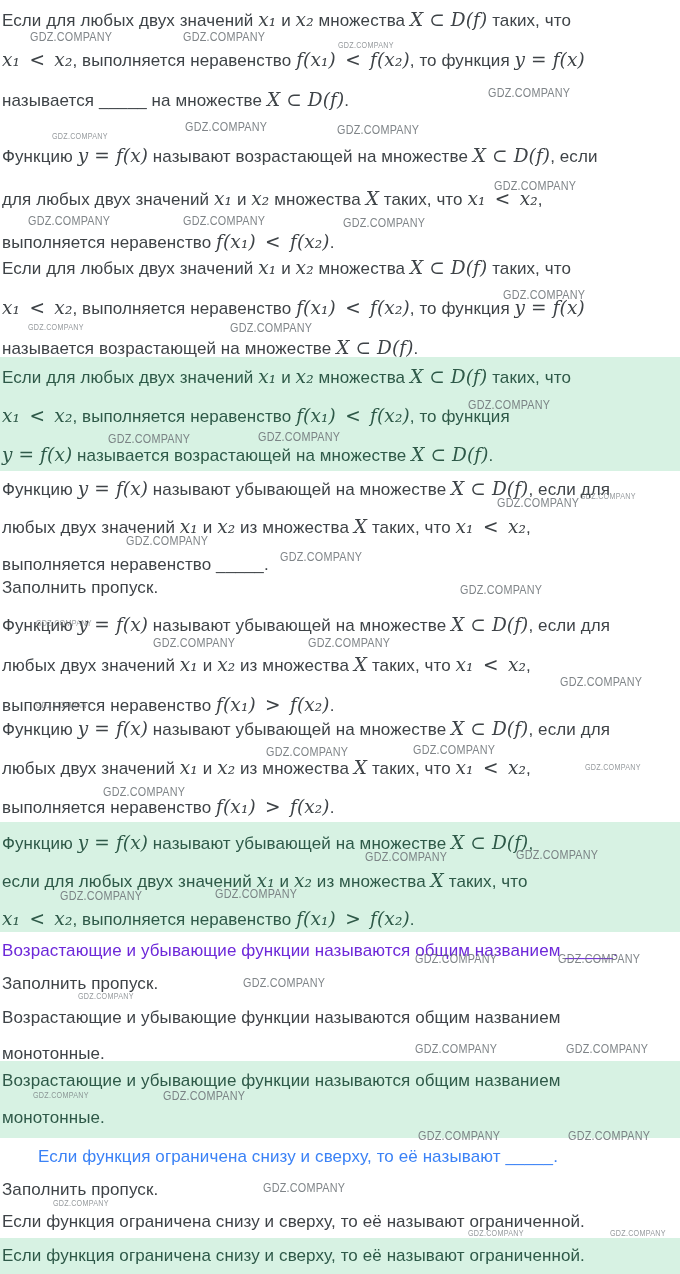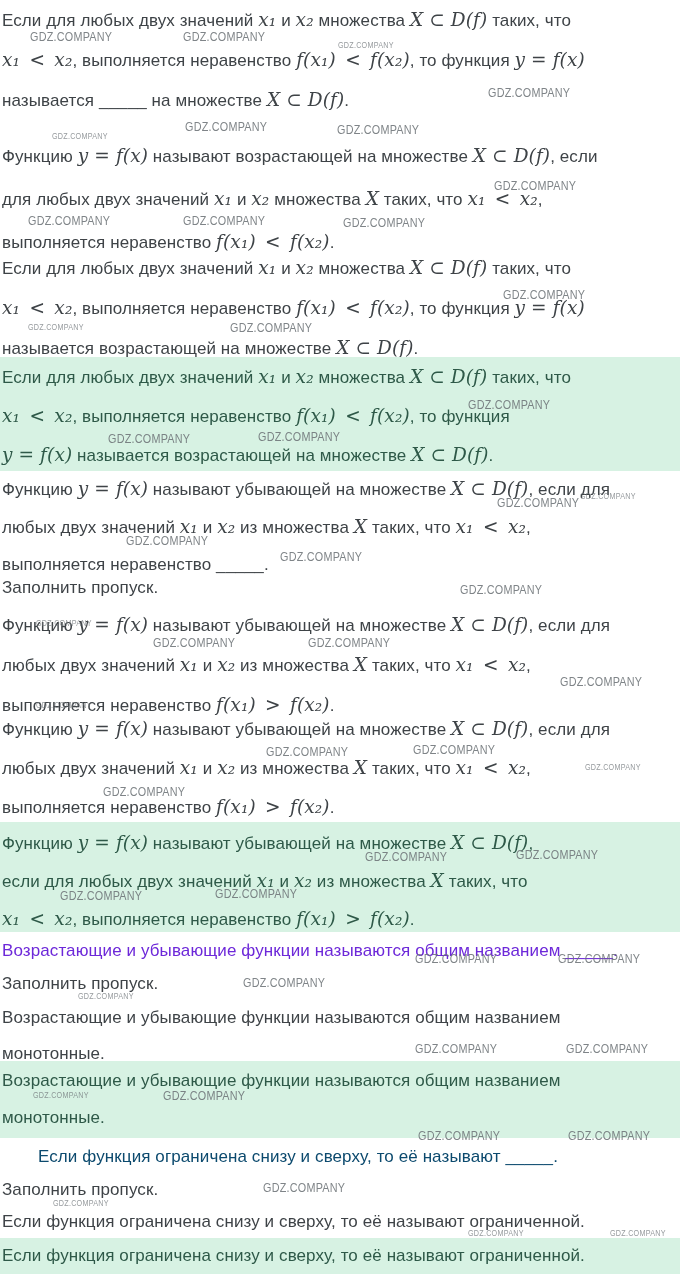--- a/index.html
+++ b/index.html
@@ -35,21 +35,21 @@
     <div class="para hl" style="top: 357px; line-height: 38px; height: 114px; padding-top: 1px; background: rgb(215, 242, 227); color: rgb(46, 89, 72);"><span>Если для любых двух значений </span><span class="math">x₁</span><span> и </span><span class="math">x₂</span><span> множества </span><span class="math">X ⊂ D(f)</span><span> таких, что</span><br><span class="math">x₁ &lt; x₂</span><span>, выполняется неравенство </span><span class="math">f(x₁) &lt; f(x₂)</span><span>, то функция</span><br><span class="math">y = f(x)</span><span> называется возрастающей на множестве </span><span class="math">X ⊂ D(f)</span><span>.</span></div>
     <div class="para" style="top: 470px; line-height: 37px; color: rgb(62, 67, 71);"><span>Функцию </span><span class="math">y = f(x)</span><span> называют убывающей на множестве </span><span class="math">X ⊂ D(f)</span><span>, если для</span><br><span>любых двух значений </span><span class="math">x₁</span><span> и </span><span class="math">x₂</span><span> из множества </span><span class="math">X</span><span> таких, что </span><span class="math">x₁ &lt; x₂</span><span>,</span><br><span>выполняется неравенство _____.</span></div>
     <div class="para" style="top: 576px; line-height: 24px; color: rgb(62, 67, 71);"><span>Заполнить пропуск.</span></div>
     <div class="para" style="top: 605px; line-height: 39px; color: rgb(62, 67, 71);"><span>Функцию </span><span class="math">y = f(x)</span><span> называют убывающей на множестве </span><span class="math">X ⊂ D(f)</span><span>, если для</span><br><span>любых двух значений </span><span class="math">x₁</span><span> и </span><span class="math">x₂</span><span> из множества </span><span class="math">X</span><span> таких, что </span><span class="math">x₁ &lt; x₂</span><span>,</span><br><span>выполняется неравенство </span><span class="math">f(x₁) &gt; f(x₂)</span><span>.</span></div>
     <div class="para" style="top: 710px; line-height: 38px; color: rgb(62, 67, 71);"><span>Функцию </span><span class="math">y = f(x)</span><span> называют убывающей на множестве </span><span class="math">X ⊂ D(f)</span><span>, если для</span><br><span>любых двух значений </span><span class="math">x₁</span><span> и </span><span class="math">x₂</span><span> из множества </span><span class="math">X</span><span> таких, что </span><span class="math">x₁ &lt; x₂</span><span>,</span><br><span>выполняется неравенство </span><span class="math">f(x₁) &gt; f(x₂)</span><span>.</span></div>
     <div class="para hl" style="top: 822px; line-height: 37px; height: 110px; padding-top: 2px; background: rgb(215, 242, 227); color: rgb(46, 89, 72);"><span>Функцию </span><span class="math">y = f(x)</span><span> называют убывающей на множестве </span><span class="math">X ⊂ D(f)</span><span>,</span><br><span>если для любых двух значений </span><span class="math">x₁</span><span> и </span><span class="math">x₂</span><span> из множества </span><span class="math">X</span><span> таких, что</span><br><span class="math">x₁ &lt; x₂</span><span>, выполняется неравенство </span><span class="math">f(x₁) &gt; f(x₂)</span><span>.</span></div>
     <div class="para" style="top: 939px; line-height: 24px; color: #6d28d9;"><span>Возрастающие и убывающие функции называются общим названием _____.</span></div>
     <div class="para" style="top: 972px; line-height: 24px; color: rgb(62, 67, 71);"><span>Заполнить пропуск.</span></div>
     <div class="para" style="top: 1000px; line-height: 36px; color: rgb(62, 67, 71);"><span>Возрастающие и убывающие функции называются общим названием</span><br><span>монотонные.</span></div>
     <div class="para hl" style="top: 1061px; line-height: 37px; height: 77px; padding-top: 1px; background: rgb(215, 242, 227); color: rgb(46, 89, 72);"><span>Возрастающие и убывающие функции называются общим названием</span><br><span>монотонные.</span></div>
-    <div class="para" style="top: 1145px; line-height: 24px; color: #0c4a6e; padding-left: 38px;"><span>Если функция ограничена снизу и сверху, то её называют _____.</span></div>
+    <div class="para" style="top: 1145px; line-height: 24px; color: #3b82f6; padding-left: 38px;"><span>Если функция ограничена снизу и сверху, то её называют _____.</span></div>
     <div class="para" style="top: 1178px; line-height: 24px; color: rgb(62, 67, 71);"><span>Заполнить пропуск.</span></div>
     <div class="para" style="top: 1210px; line-height: 24px; color: rgb(62, 67, 71);"><span>Если функция ограничена снизу и сверху, то её называют ограниченной.</span></div>
     <div class="para hl" style="top: 1238px; line-height: 30px; height: 36px; padding-top: 3px; background: rgb(215, 242, 227); color: rgb(46, 89, 72);"><span>Если функция ограничена снизу и сверху, то её называют ограниченной.</span></div>
     <span class="wm" style="left: 30px; top: 29px; color: rgb(110, 116, 120);">GDZ.COMPANY</span>
     <span class="wm" style="left: 183px; top: 29px; color: rgb(110, 116, 120);">GDZ.COMPANY</span>
     <span class="wm sm" style="left: 338px; top: 40px; color: rgb(110, 116, 120);">GDZ.COMPANY</span>
     <span class="wm" style="left: 488px; top: 85px; color: rgb(110, 116, 120);">GDZ.COMPANY</span>
     <span class="wm" style="left: 185px; top: 119px; color: rgb(110, 116, 120);">GDZ.COMPANY</span>
     <span class="wm" style="left: 337px; top: 122px; color: rgb(110, 116, 120);">GDZ.COMPANY</span>
     <span class="wm sm" style="left: 52px; top: 131px; color: rgb(110, 116, 120);">GDZ.COMPANY</span>

